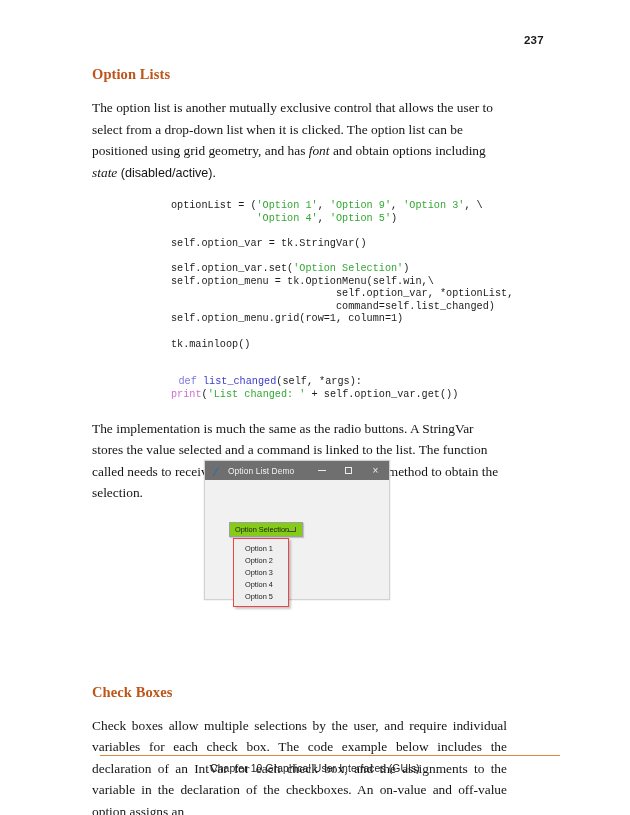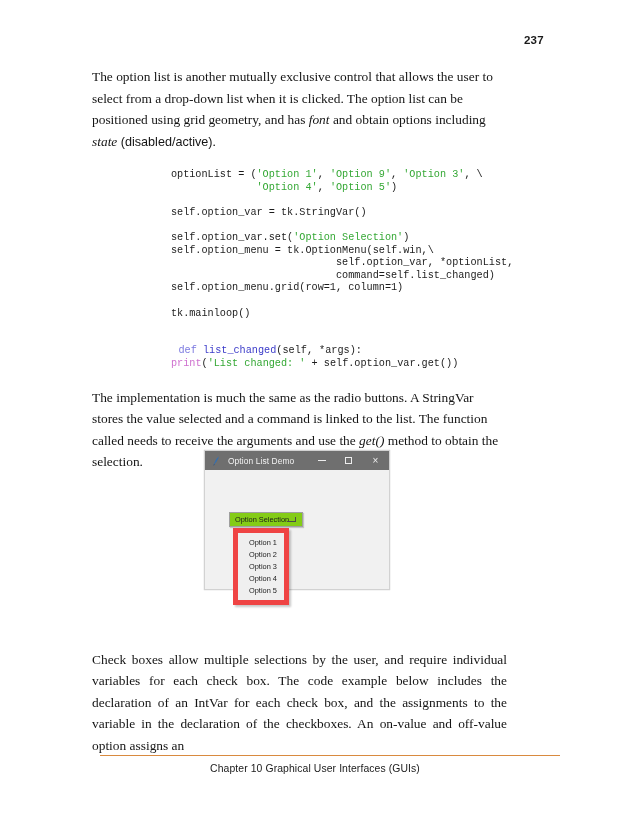--- a/index.html
+++ b/index.html
@@ -90,21 +90,21 @@
   .code-indent { padding-left: 30px; }
   .str { color: #35a835; }
   .kw  { color: #7b79e0; margin-left: 32px; }
   .fn  { color: #3b3bc9; }
   .bi  { color: #cf70cf; margin-top: 44px; }
 
   
   .screenshot-wrap {
     position: absolute;
     left: 204px;
-    top: 450px;
+    top: 460px;
     width: 186px;
     height: 140px;
   }
   .win {
     width: 186px;
     height: 140px;
     background: #f0f0f0;
     border: 1px solid #d2d2d2;
     box-sizing: border-box;
     position: relative;
@@ -203,21 +203,21 @@
     border-bottom: 1px solid #4a4a4a;
     border-right: 1px solid #4a4a4a;
   }
 
   .option-menu {
     position: absolute;
     left: 28px;
     top: 58px;
     width: 56px;
     background: #efefef;
-    border: 5px solid #ef4444;
+    border: 1px solid #ef4444;
     box-sizing: border-box;
     padding: 3px 0 3px 0;
     box-shadow: 2px 2px 2px rgba(0,0,0,.22);
   }
   .option-menu-item {
     font-family: "Liberation Sans", sans-serif;
     font-size: 7.4px;
     color: #1a1a1a;
     padding: 1.6px 0 1.6px 11px;
     white-space: nowrap;
@@ -246,20 +246,21 @@
 </style>
 </head>
 <body>
 
 <div class="page">
 
   <div class="page-number">237</div>
 
   <div class="content">
 
+    <h2 class="section-heading">Option Lists</h2>
 
     <p class="body-text"><span>The option list is another mutually exclusive control that allows the user to select from a drop-down list when it is clicked.  The option list can be positioned using grid geometry, and has </span><span class="it">font</span><span> and obtain options including </span><span class="it">state</span><span class="sans"> (disabled/active)</span><span>.</span></p>
 
 
     <pre class="code code-indent"><span>        optionList = (</span><span class="str">'Option 1'</span><span>, </span><span class="str">'Option 9'</span><span>, </span><span class="str">'Option 3'</span><span>, \</span>
 <span>                      </span><span class="str">'Option 4'</span><span>, </span><span class="str">'Option 5'</span><span>)</span>
 
 <span>        self.option_var = tk.StringVar()</span>
 
 <span>        self.option_var.set(</span><span class="str">'Option Selection'</span><span>)</span>
@@ -271,20 +272,21 @@
 <span>        tk.mainloop()</span>
 
 
 <span>    </span><span class="kw">def </span><span class="fn">list_changed</span><span>(self, *args):</span>
 <span>        </span><span class="bi">print</span><span>(</span><span class="str">'List changed: '</span><span> + self.option_var.get())</span></pre>
 
     <p class="body-text" style="margin-top:16px"><span>The implementation is much the same as the radio buttons.  A StringVar stores the value selected and a command is linked to the list.  The function called needs to receive the arguments and use the </span><span class="it">get()</span><span> method to obtain the selection.</span></p>
 
     <div style="height:160px"></div>
 
+    <h2 class="section-heading" style="margin-top:4px">Check Boxes</h2>
 
     <p class="body-text justified">Check boxes allow multiple selections by the user, and require individual variables for each check box.  The code example below includes the declaration of an IntVar for each check box, and the assignments to the variable in the declaration of the checkboxes.   An on-value and off-value option assigns an</p>
 
   </div>
 
   <div class="screenshot-wrap">
     <div class="win">
 
       <div class="win-titlebar">
         <svg class="win-icon" viewBox="0 0 16 16">

